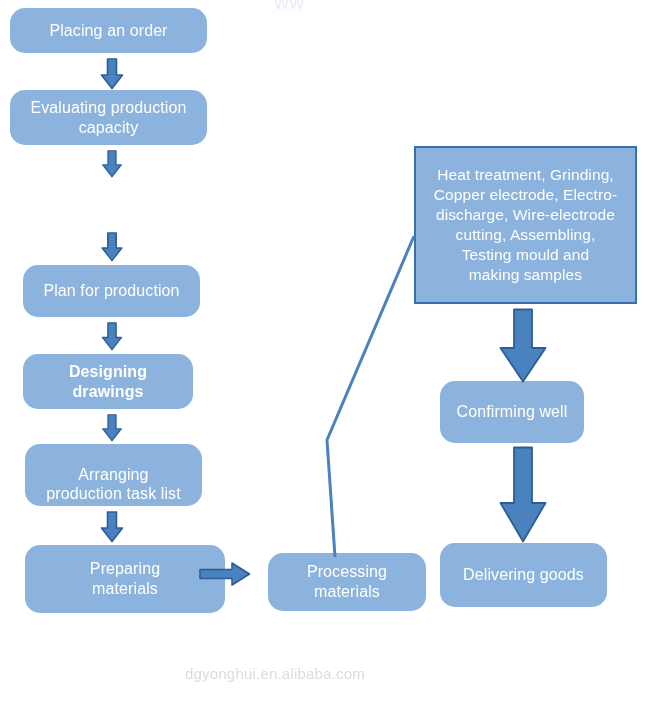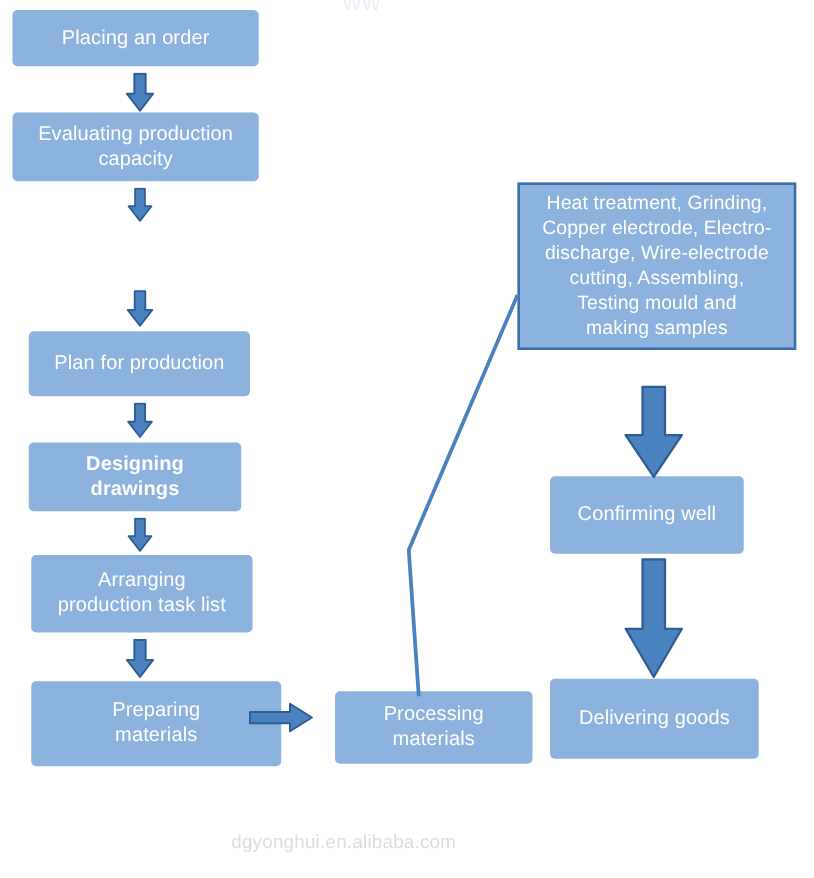--- a/index.html
+++ b/index.html
@@ -15,21 +15,21 @@
     width: 651px;
     height: 702px;
     background: #ffffff;
     overflow: hidden;
   }
   
   .node {
     position: absolute;
     box-sizing: border-box;
     background: #8cb3dd;
-    border-radius: 4px;
+    border-radius: 15px;
     color: #ffffff;
     display: flex;
     align-items: center;
     justify-content: center;
     text-align: center;
     line-height: 1.22;
     font-size: 16px;
     padding: 2px 6px;
     letter-spacing: 0.1px;
   }
@@ -86,45 +86,45 @@
 
   <div class="node" style="left:23px; top:265px; width:177px; height:52px;">
     <span class="node-label">Plan for production</span>
   </div>
 
   <div class="node" style="left:23px; top:354px; width:170px; height:55px;font-weight:bold;">
     <span class="node-label">Designing
 drawings</span>
   </div>
 
-  <div class="node" style="left:25px; top:444px; width:177px; height:62px;">
+  <div class="node" style="left:25px; top:444px; width:177px; height:62px;align-items:flex-end;">
     <span class="node-label">Arranging
 production task list</span>
   </div>
 
   <div class="node" style="left:25px; top:545px; width:200px; height:68px;">
     <span class="node-label">Preparing
 materials</span>
   </div>
 
   <div class="node" style="left:268px; top:553px; width:158px; height:58px;">
     <span class="node-label">Processing
 materials</span>
   </div>
 
-  <div class="node framed" style="left:414px; top:146px; width:223px; height:134px;">
+  <div class="node framed" style="left:414px; top:146px; width:223px; height:158px;">
     <span class="node-label">Heat treatment, Grinding,
 Copper electrode, Electro-
 discharge, Wire-electrode
 cutting, Assembling,
 Testing mould  and
 making samples</span>
   </div>
 
-  <div class="node" style="left:440px; top:381px; width:155px; height:62px;">
+  <div class="node" style="left:440px; top:381px; width:144px; height:62px;">
     <span class="node-label">Confirming well</span>
   </div>
 
   <div class="node" style="left:440px; top:543px; width:167px; height:64px;">
     <span class="node-label">Delivering goods</span>
   </div>
 
   <svg class="arrow" style="left:100px; top:58px;" width="24" height="32" viewBox="0 0 24 32">
     <polygon points="7.5,1 16.5,1 16.5,17 22.5,17 12,30.5 1.5,17 7.5,17" fill="#4a81bf" stroke="#2d5d94" stroke-width="1.6" stroke-linejoin="round"></polygon>
   </svg>

